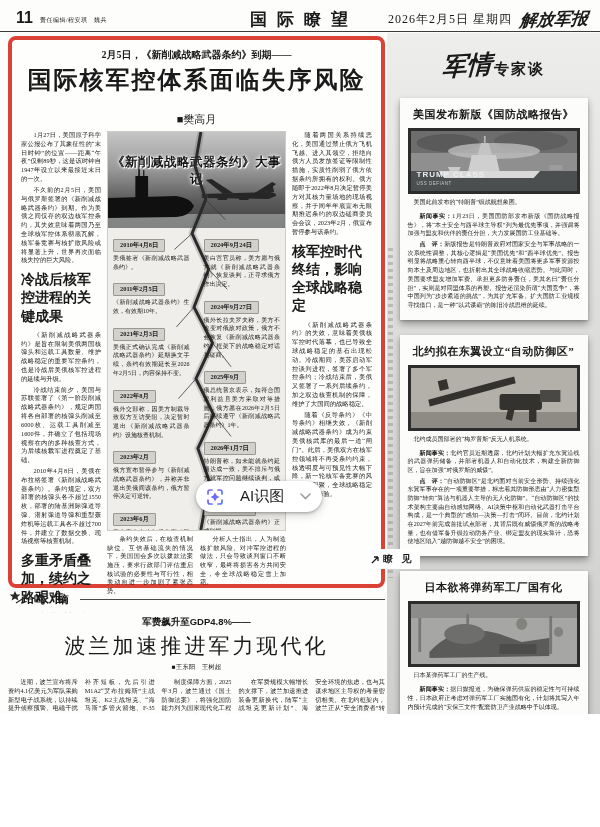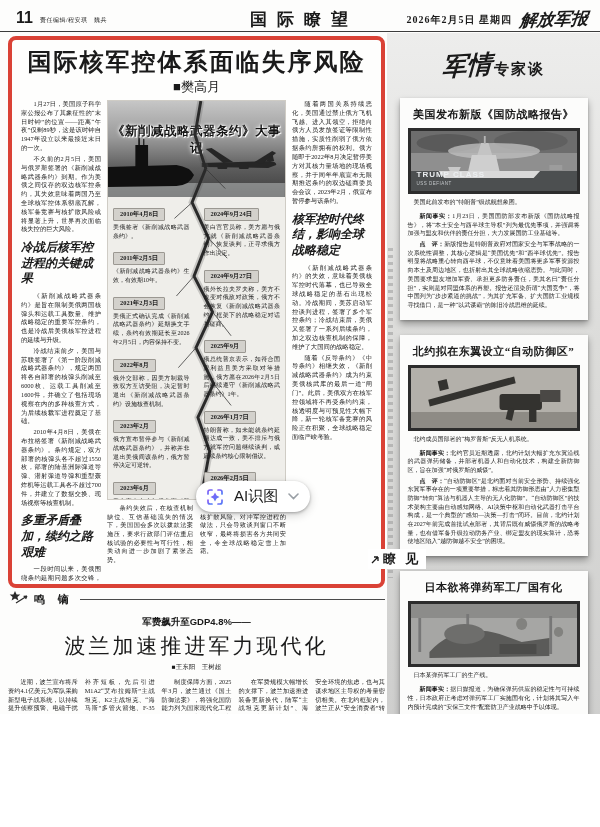--- a/index.html
+++ b/index.html
@@ -7,52 +7,52 @@
   body { font-family:"Liberation Serif","DejaVu Serif",serif; background:#ffffff; color:#1a1a1a; }
   .page { position:relative; width:600px; height:714px; background:#fdfdfc; overflow:hidden; }
 
   
   .hdr { position:absolute; top:6px; left:0; right:0; height:26px; padding:0 14px; }
   .hdr-left { position:absolute; left:16px; top:3px; display:flex; align-items:flex-end; gap:7px; }
   .pagenum { font-size:16px; font-weight:bold; font-family:"Liberation Sans",sans-serif; }
   .editor { font-size:6px; color:#222; padding-bottom:2px; letter-spacing:.5px; }
   .hdr-center { position:absolute; left:8px; right:0; top:2px; text-align:center; font-size:17px; font-weight:bold; letter-spacing:10px; }
   .hdr-right { position:absolute; right:12px; top:2px; display:flex; align-items:center; gap:8px; }
-  .dateline { font-size:10px; font-weight:bold; letter-spacing:1px; }
+  .dateline { font-size:12px; font-weight:normal; letter-spacing:1px; }
   .paper-name { font-size:17px; font-weight:bold; font-style:italic; display:inline-block; transform:skewX(-8deg) rotate(-2deg); font-family:"DejaVu Serif",serif; }
   .hdr-rule { position:absolute; top:31px; left:0; right:0; border-top:1.5px solid #3c3c3c; }
 
   
   .main-box { position:absolute; left:8px; top:36px; width:377px; height:552px; border:4px solid #da4236; border-radius:8px; background:#fefefd; padding:4px 9px 4px 9px; }
   .kicker { text-align:center; font-size:10px; font-weight:bold; margin-top:4px; }
   .main-title { text-align:center; font-size:24px; font-weight:bold; letter-spacing:2px; margin-top:2px; }
-  .byline { text-align:center; font-size:13px; margin-top:0; }
+  .byline { text-align:center; font-size:11px; margin-top:16px; }
   .cols { display:flex; gap:6px; margin-top:4px; height:482px; overflow:hidden; }
   .txtcol { width:81px; font-size:6.3px; line-height:1.4; text-align:justify; }
   .txtcol p, .under p, .card-body p { text-indent:2em; margin-bottom:2px; }
-  .subhead { font-weight:bold; font-size:12px; line-height:1.3; margin:6px 0 5px; text-indent:0 !important; text-align:left;font-style:italic; }
+  .subhead { font-weight:bold; font-size:14px; line-height:1.3; margin:6px 0 5px; text-indent:0 !important; text-align:left; }
 
   
   .center-col { width:181px; display:flex; flex-direction:column; }
   .graphic { position:relative; flex:0 0 400px; background:#efeeea; border:1px solid #cfccc5; overflow:hidden; }
   .g-photo { position:relative; height:96px; background:linear-gradient(180deg,#c6c6c6 0%,#9a9a9a 38%,#5d5d5d 70%,#3c3c3c 100%); }
   .g-photo svg { position:absolute; inset:0; width:100%; height:100%; }
   .g-title { position:absolute; top:22px; width:100%; text-align:center; font-size:12.5px; font-weight:bold; color:#161616; text-shadow:0 0 2px #fff,0 0 4px #fff,1px 1px 0 #fff; letter-spacing:.5px; }
   .timeline { position:relative; display:flex; gap:14px; padding:5px 5px 0 5px; }
   .tl-col { width:50%; position:relative; z-index:2; }
   .tl-col.right { padding-top:0; }
   .chip { display:inline-block; background:#d3d1cc; border:.5px solid #9b9892; font-weight:bold; font-size:6.4px; padding:1px 6px; margin-bottom:2px; border-radius:1px; }
   .event { margin-bottom:6px; }
   .event p { font-size:6px; line-height:1.45; text-align:justify; text-indent:0; margin:0; }
   .crack { position:absolute; inset:0; width:100%; height:100%; z-index:1; pointer-events:none; }
   .under { display:flex; gap:7px; margin-top:4px; font-size:6.2px; line-height:1.4; text-align:justify; flex:1; overflow:hidden; }
   .under div { width:50%; }
 
   
-  .ai-btn { position:absolute; left:196px; top:481px; height:31px; display:flex; align-items:center; gap:10px; background:#ffffff; border-radius:17px; padding:0 11px 0 10px; box-shadow:0 1px 3px rgba(0,0,0,.28),0 3px 10px rgba(0,0,0,.18); z-index:20; cursor:pointer; font-family:"Liberation Sans",sans-serif; }
+  .ai-btn { position:absolute; left:196px; top:481px; height:31px; display:flex; align-items:center; gap:16px; background:#ffffff; border-radius:17px; padding:0 11px 0 10px; box-shadow:0 1px 3px rgba(0,0,0,.28),0 3px 10px rgba(0,0,0,.18); z-index:20; cursor:pointer; font-family:"Liberation Sans",sans-serif; }
   .ai-label { font-size:15px; color:#1b1b1b; }
   .ai-chev { display:flex; align-items:center; }
 
   
   .sidebar { position:absolute; left:387px; top:33px; width:213px; height:770px; background:linear-gradient(180deg,#ededec 0%,#dcdcda 40%,#cccccb 100%); padding-top:8px; }
   .sb-logo { text-align:center; margin:8px 0 16px; }
   .sb-logo .big { font-size:25px; font-weight:bold; font-style:italic; display:inline-block; transform:rotate(-4deg) skewX(-6deg); }
   .sb-logo .small { font-size:15px; font-weight:bold; letter-spacing:2px; margin-left:2px; }
   .card { width:188px; margin:0 auto 15px; background:#fcfcfb; box-shadow:0 4px 7px rgba(0,0,0,.33),0 1px 2px rgba(0,0,0,.2); padding:9px 8px 8px; }
   .card-title { text-align:center; font-size:11px; font-weight:bold; letter-spacing:.5px; margin-bottom:6px; }
@@ -61,21 +61,21 @@
   .photo-cap-big { position:absolute; left:6px; bottom:12px; color:#eceff1; font-weight:bold; font-size:8px; letter-spacing:1px; font-family:"Liberation Sans",sans-serif; z-index:2; }
   .photo-cap-sm { position:absolute; left:6px; bottom:5px; color:#c3c7ca; font-size:4.5px; letter-spacing:.5px; font-family:"Liberation Sans",sans-serif; z-index:2; }
   .caption { font-size:6px; margin:2px 0 5px; text-indent:1em; }
   .card-body { font-size:6px; line-height:1.45; text-align:justify; }
   .card-body b { font-weight:bold; }
   .expert { font-size:6px; text-align:right; margin-top:5px; }
   .fold-strip { position:absolute; left:1px; top:215px; width:5px; height:330px; background:repeating-linear-gradient(180deg,#8d8d8d 0 3px,transparent 3px 7px); opacity:.45; }
 
   
   .liaojian { position:absolute; left:368px; top:549px; display:flex; align-items:center; gap:3px; background:#fff; padding:1px 5px 1px 3px; z-index:6; }
-  .liaojian .txt { font-size:13px; font-weight:bold; letter-spacing:3px; }
+  .liaojian .txt { font-size:10px; font-weight:bold; letter-spacing:3px; }
 
   
   .bottom { position:absolute; left:8px; top:591px; width:377px; }
   .mingdi-row { display:flex; align-items:center; gap:6px; height:16px; }
   .mingdi-label { font-size:11px; font-weight:bold; letter-spacing:5px; }
   .mingdi-line { flex:1; border-top:1px solid #4a4a4a; }
   .b-kicker { text-align:center; font-size:9.5px; font-weight:bold; margin-top:9px; font-family:"Liberation Sans",sans-serif; }
   .b-title { text-align:center; font-size:21px; font-weight:normal; letter-spacing:3px; margin-top:3px; }
   .b-byline { text-align:center; font-size:6.5px; margin:3px 0 6px; }
   .b-text { column-count:5; column-gap:7px; font-size:6.2px; line-height:1.42; text-align:justify; height:142px; overflow:hidden; }
@@ -93,20 +93,21 @@
     </div>
     <div class="hdr-center">国际瞭望</div>
     <div class="hdr-right">
       <span class="dateline">2026年2月5日 星期四</span>
       <span class="paper-name">解放军报</span>
     </div>
   </div>
   <div class="hdr-rule"></div>
 
   <section class="main-box">
+    <div class="kicker">2月5日，《新削减战略武器条约》到期——</div>
     <h1 class="main-title">国际核军控体系面临失序风险</h1>
     <div class="byline">■樊高月</div>
 
     <div class="cols">
 
       <div class="txtcol">
         <p>1月27日，美国原子科学家公报公布了其象征性的“末日时钟”的位置——距离“午夜”仅剩89秒，这是该时钟自1947年设立以来最接近末日的一次。</p>
         <p>不久前的2月5日，美国与俄罗斯签署的《新削减战略武器条约》到期。作为美俄之间仅存的双边核军控条约，其失效意味着两国乃至全球核军控体系彻底瓦解，核军备竞赛与核扩散风险或将显著上升，世界再次面临核失控的巨大风险。</p>
         <div class="subhead">冷战后核军控进程的关键成果</div>
         <p>《新削减战略武器条约》是旨在限制美俄两国核弹头和运载工具数量、维护战略稳定的重要军控条约，也是冷战后美俄核军控进程的延续与升级。</p>

